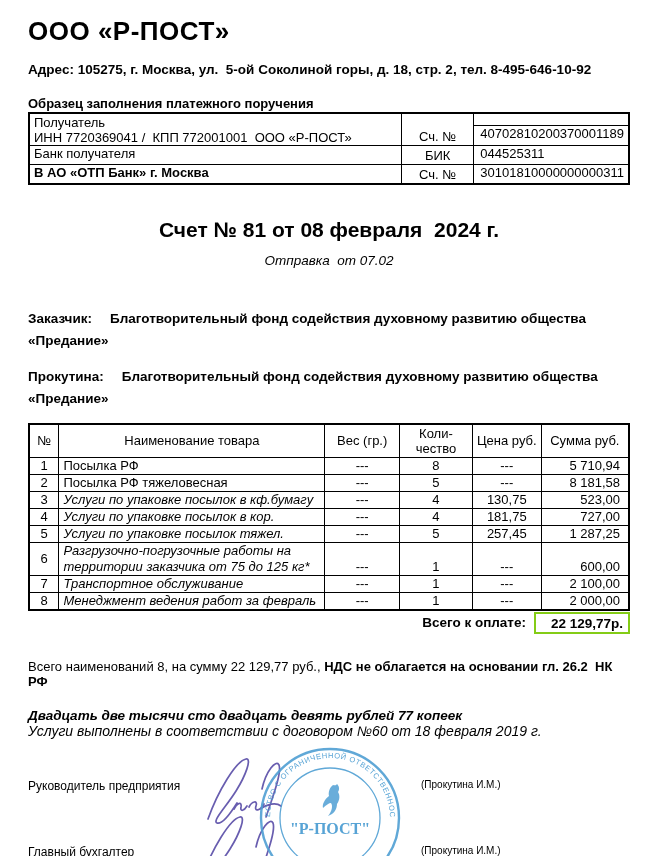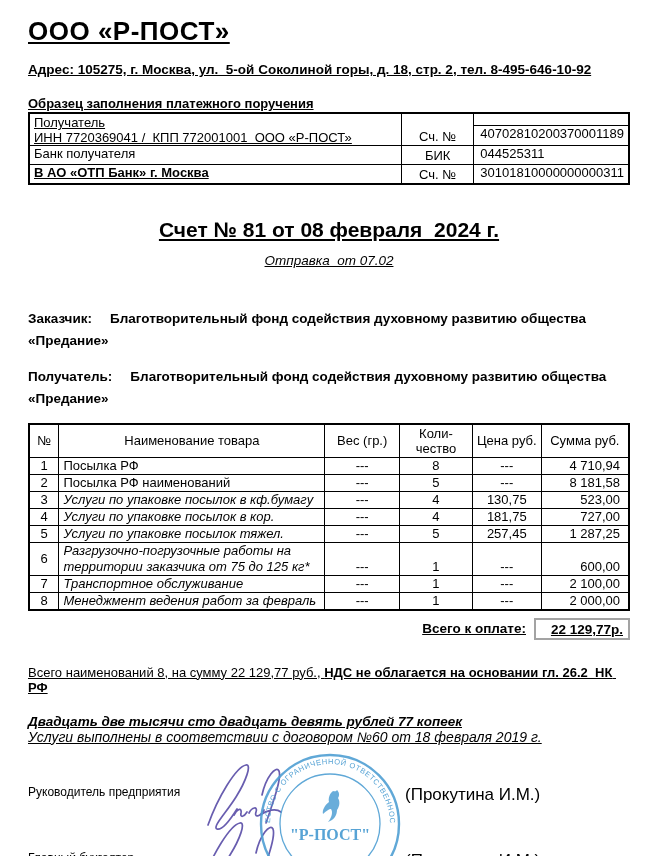--- a/index.html
+++ b/index.html
@@ -3,21 +3,21 @@
 <meta charset="utf-8">
 <style>
   * { margin:0; padding:0; box-sizing:border-box; }
   html,body { background:#ffffff; }
   body {
     width:660px; height:856px; overflow:hidden;
     font-family:"Liberation Sans", sans-serif;
     color:#000;
   }
   .page { width:660px; height:856px; padding:12px 30px 0 28px; position:relative; }
-  .pre { white-space:pre-wrap;text-decoration:underline; }
+  .pre { white-space:pre-wrap; }
 
   .company-name { font-size:26px; font-weight:bold; letter-spacing:0.5px; margin-top:4px; }
   .address { margin-top:15px; font-size:13.5px; font-weight:bold; }
   .pay-caption { margin-top:19px; font-size:13px; font-weight:bold; margin-bottom:1px; }
 
   table { border-collapse:collapse; }
   .pay-table { width:602px; border:2px solid #000; font-size:13px; }
   .pay-table td { border:1px solid #000; padding:0 4px; vertical-align:top; }
   .pay-table .recipient-cell { width:377px; line-height:15px; padding-top:1px; }
   .pay-table .acc-label { width:73px; text-align:center; vertical-align:bottom; padding-bottom:1px; }
@@ -42,32 +42,32 @@
   .col-qty { width:73px; }
   .col-price { width:69px; }
   .col-sum { width:88px; }
   .items-table td { line-height:16px; padding:0 2px; height:17px; vertical-align:bottom; }
   .items-table td.c-num { text-align:center; vertical-align:middle; }
   .items-table td.c-name { padding-left:4px; }
   .items-table td.c-weight, .items-table td.c-qty, .items-table td.c-price { text-align:center; }
   .items-table td.c-sum { text-align:right; padding-right:8px; }
   .items-table tr.italic td.c-name { font-style:italic; }
 
-  .total-row { width:602px; display:flex; margin-top:7px;text-decoration:underline; }
+  .total-row { width:602px; display:flex; margin-top:1px; }
   .total-label { width:506px; text-align:right; font-weight:bold; font-size:13.5px; line-height:21px; padding-right:8px; }
-  .total-box { width:96px; border:2px solid #a3a3a3; font-weight:bold; font-size:13.5px; line-height:17px; text-align:right; padding:1px 5px 0 0; }
+  .total-box { width:96px; border:2px solid #84cc16; font-weight:bold; font-size:13.5px; line-height:17px; text-align:right; padding:1px 5px 0 0; }
 
   .summary-1 { margin-top:25px; font-size:13px; }
   .summary-1 .b { font-weight:bold; }
   .amount-words { margin-top:19px; font-size:13.5px; font-weight:bold; font-style:italic; }
   .contract-note { font-size:14px; font-style:italic; }
 
   .sig-section { position:relative; margin-top:0; height:150px; }
   .sig-label { position:absolute; left:0; font-size:12px; }
-  .sig-name { position:absolute; left:377px; font-size:17px; }
+  .sig-name { position:absolute; left:393px; font-size:10px; }
   .director-label { top:40px; }
   .director-name { top:40px; }
   .accountant-label { top:106px; }
   .accountant-name { top:106px; }
   .stamp-wrap { position:absolute; left:227px; top:4px; width:150px; height:150px; }
   .sig-ink-1 { position:absolute; left:168px; top:16px; }
   .sig-ink-2 { position:absolute; left:162px; top:74px; }
 </style>
 </head>
 <body>
@@ -105,44 +105,44 @@
   </tbody>
     </table>
 
   <div class="invoice-title pre">Счет № 81 от 08 февраля  2024 г.</div>
   <div class="invoice-subtitle pre">Отправка  от 07.02</div>
 
   <div class="party">
     <span class="party-label">Заказчик:</span><span>Благотворительный фонд содействия духовному развитию общества «Предание»</span>
   </div>
   <div class="party">
-    <span class="party-label">Получатель:</span><span>Благотворительный фонд содействия духовному развитию общества «Предание»</span>
+    <span class="party-label">Прокутина:</span><span>Благотворительный фонд содействия духовному развитию общества «Предание»</span>
   </div>
 
   <table class="items-table">
     <tbody>
         <tr>
       <th class="col-num">№</th>
       <th class="col-name">Наименование товара</th>
       <th class="col-weight">Вес (гр.)</th>
       <th class="col-qty"><span>Коли-</span><br><span>чество</span></th>
       <th class="col-price">Цена руб.</th>
       <th class="col-sum">Сумма руб.</th>
     </tr>
     <tr>
       <td class="c-num">1</td>
       <td class="c-name">Посылка РФ</td>
       <td class="c-weight">---</td>
       <td class="c-qty">8</td>
       <td class="c-price">---</td>
-      <td class="c-sum">4 710,94</td>
+      <td class="c-sum">5 710,94</td>
     </tr>
     <tr>
       <td class="c-num">2</td>
-      <td class="c-name">Посылка РФ наименований</td>
+      <td class="c-name">Посылка РФ тяжеловесная</td>
       <td class="c-weight">---</td>
       <td class="c-qty">5</td>
       <td class="c-price">---</td>
       <td class="c-sum">8 181,58</td>
     </tr>
     <tr class="italic">
       <td class="c-num">3</td>
       <td class="c-name">Услуги по упаковке посылок в кф.бумагу</td>
       <td class="c-weight">---</td>
       <td class="c-qty">4</td>

